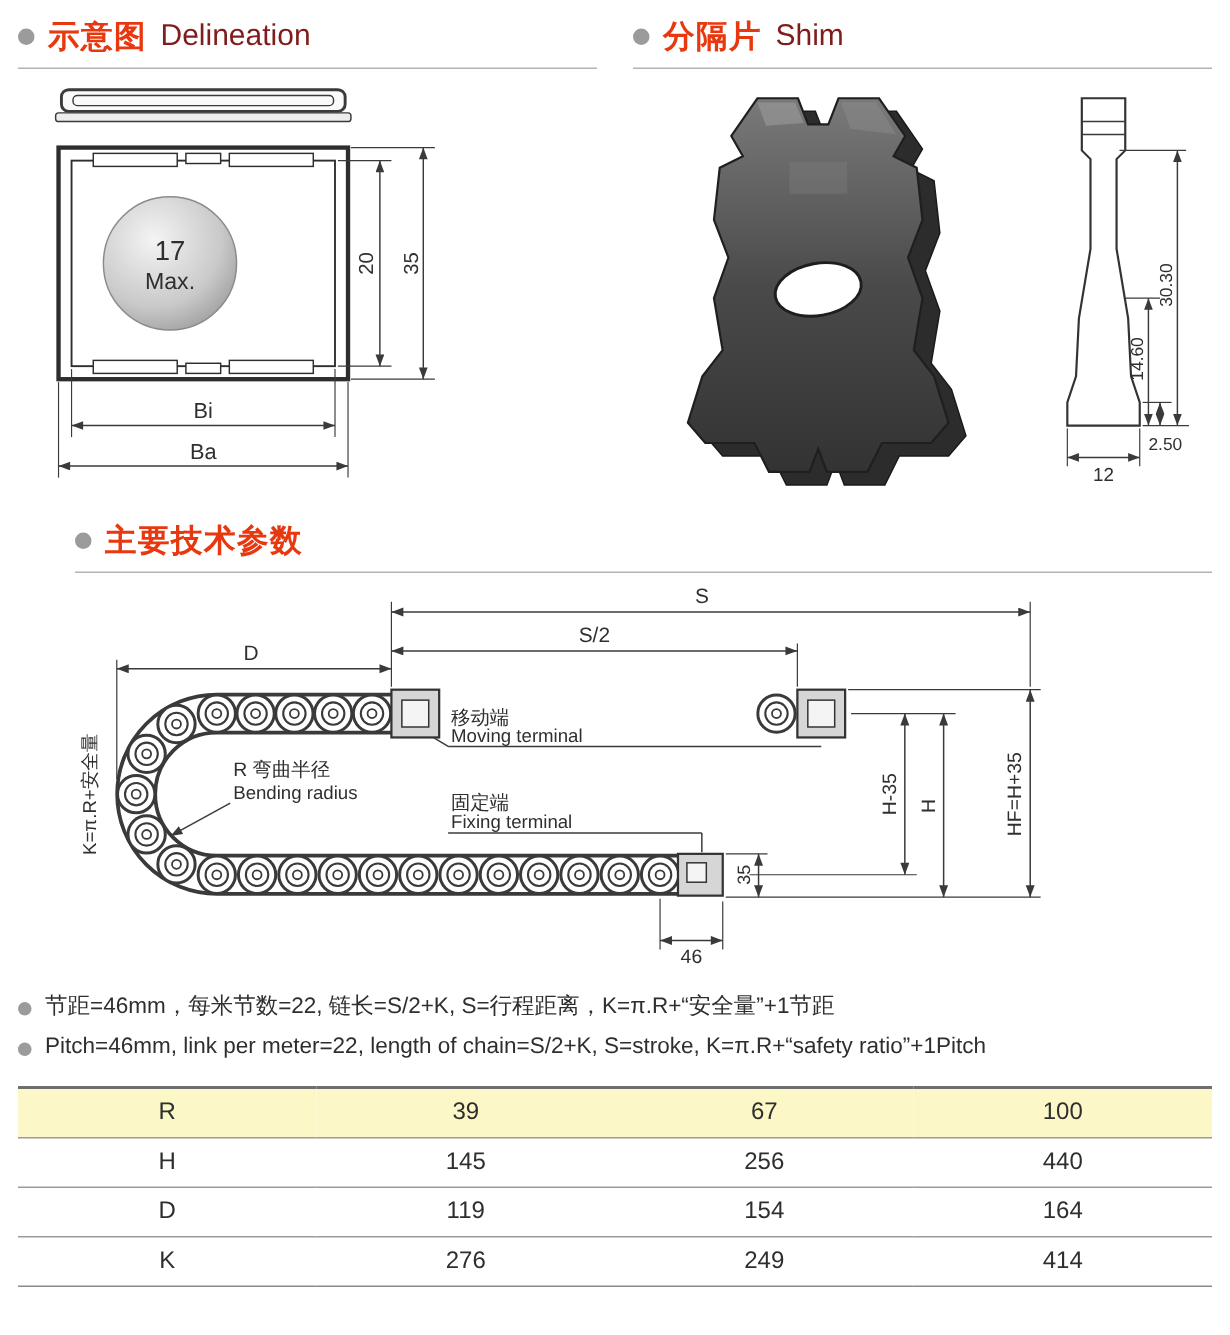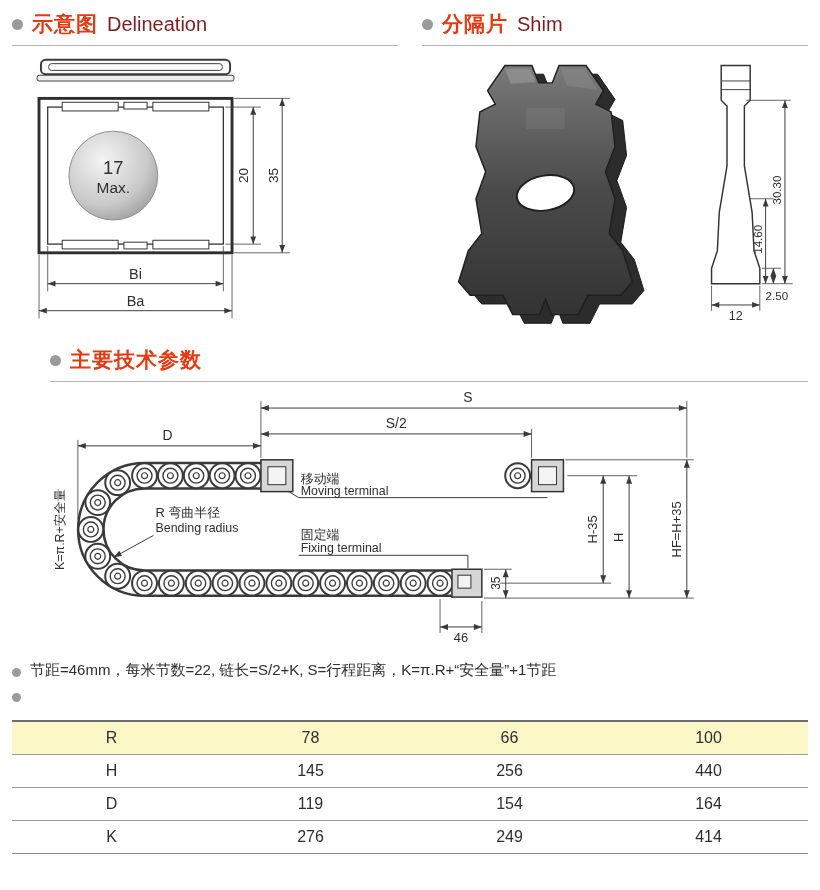--- a/index.html
+++ b/index.html
@@ -270,29 +270,30 @@
     </svg>
   </section>
 
   <div class="notes">
     <div class="note">
       <span class="note-bullet"></span>
       <span>节距=46mm，每米节数=22, 链长=S/2+K, S=行程距离，K=π.R+“安全量”+1节距</span>
     </div>
     <div class="note">
       <span class="note-bullet"></span>
+      <span>Pitch=46mm, link per meter=22, length of chain=S/2+K, S=stroke, K=π.R+“safety ratio”+1Pitch</span>
     </div>
   </div>
 
   <table class="spec">
     <tbody>
       <tr class="hl">
         <td class="lab">R</td>
-        <td>78</td>
-        <td>66</td>
+        <td>39</td>
+        <td>67</td>
         <td>100</td>
       </tr>
       <tr>
         <td class="lab">H</td>
         <td>145</td>
         <td>256</td>
         <td>440</td>
       </tr>
       <tr>
         <td class="lab">D</td>

